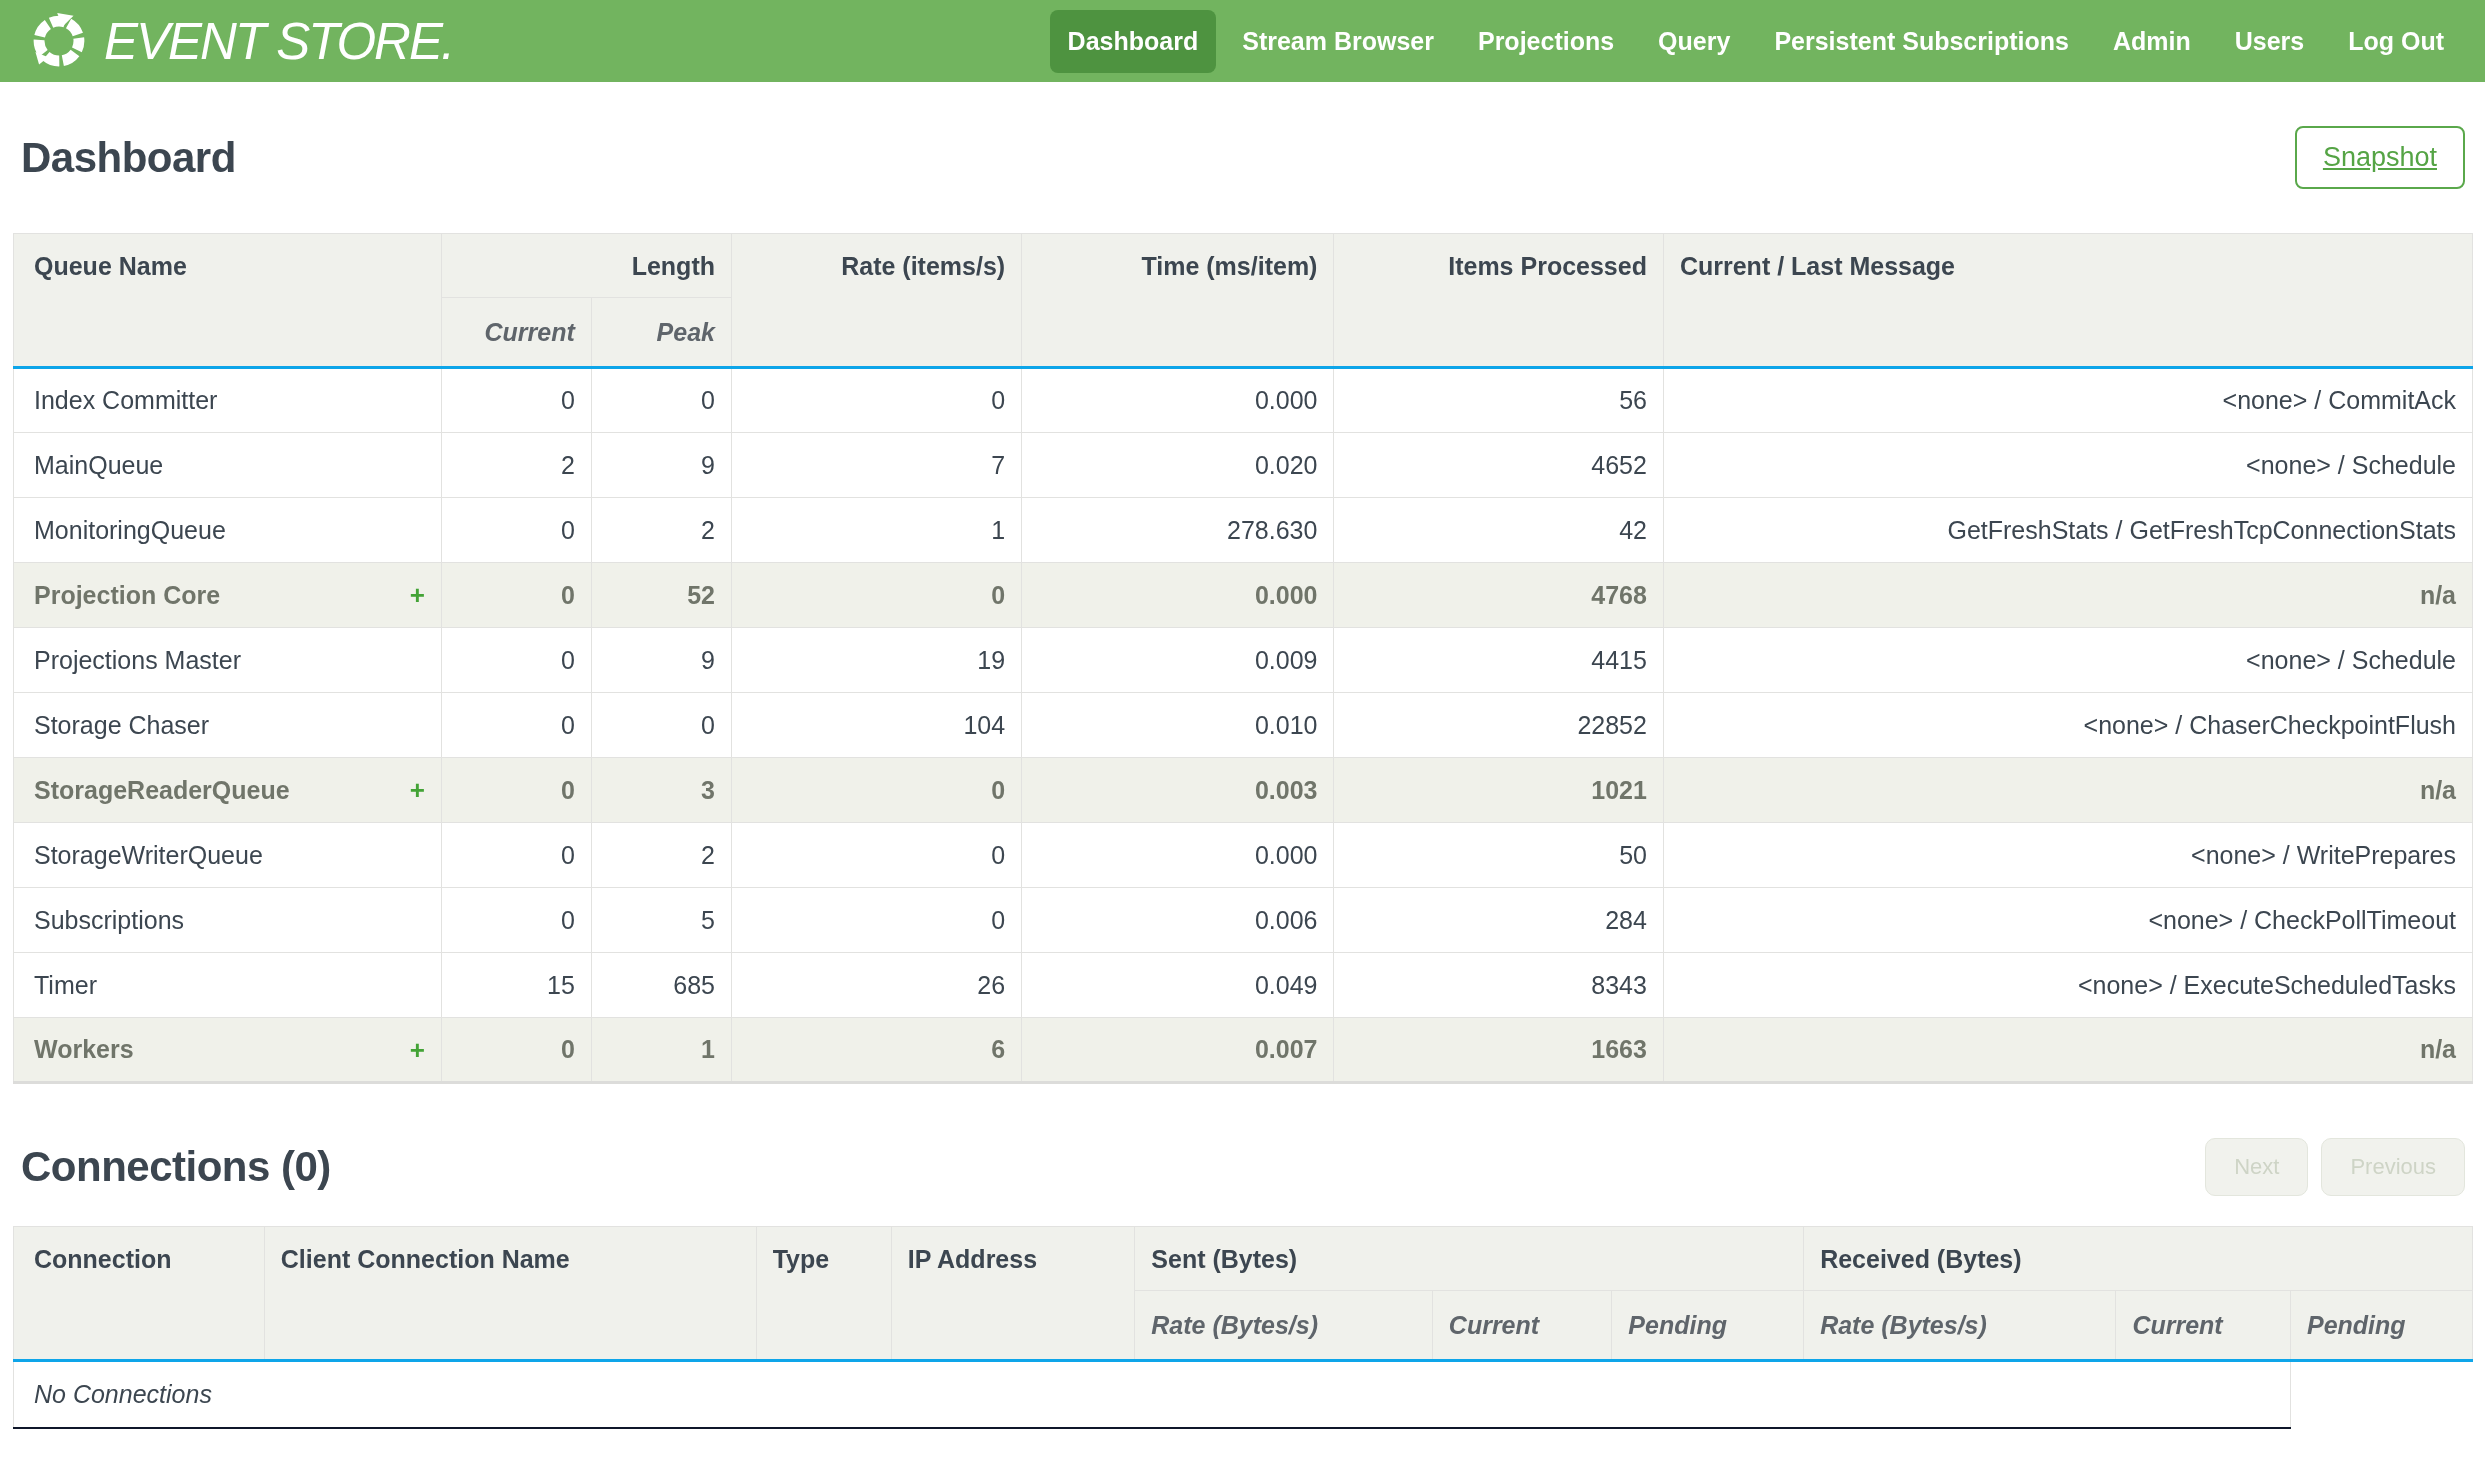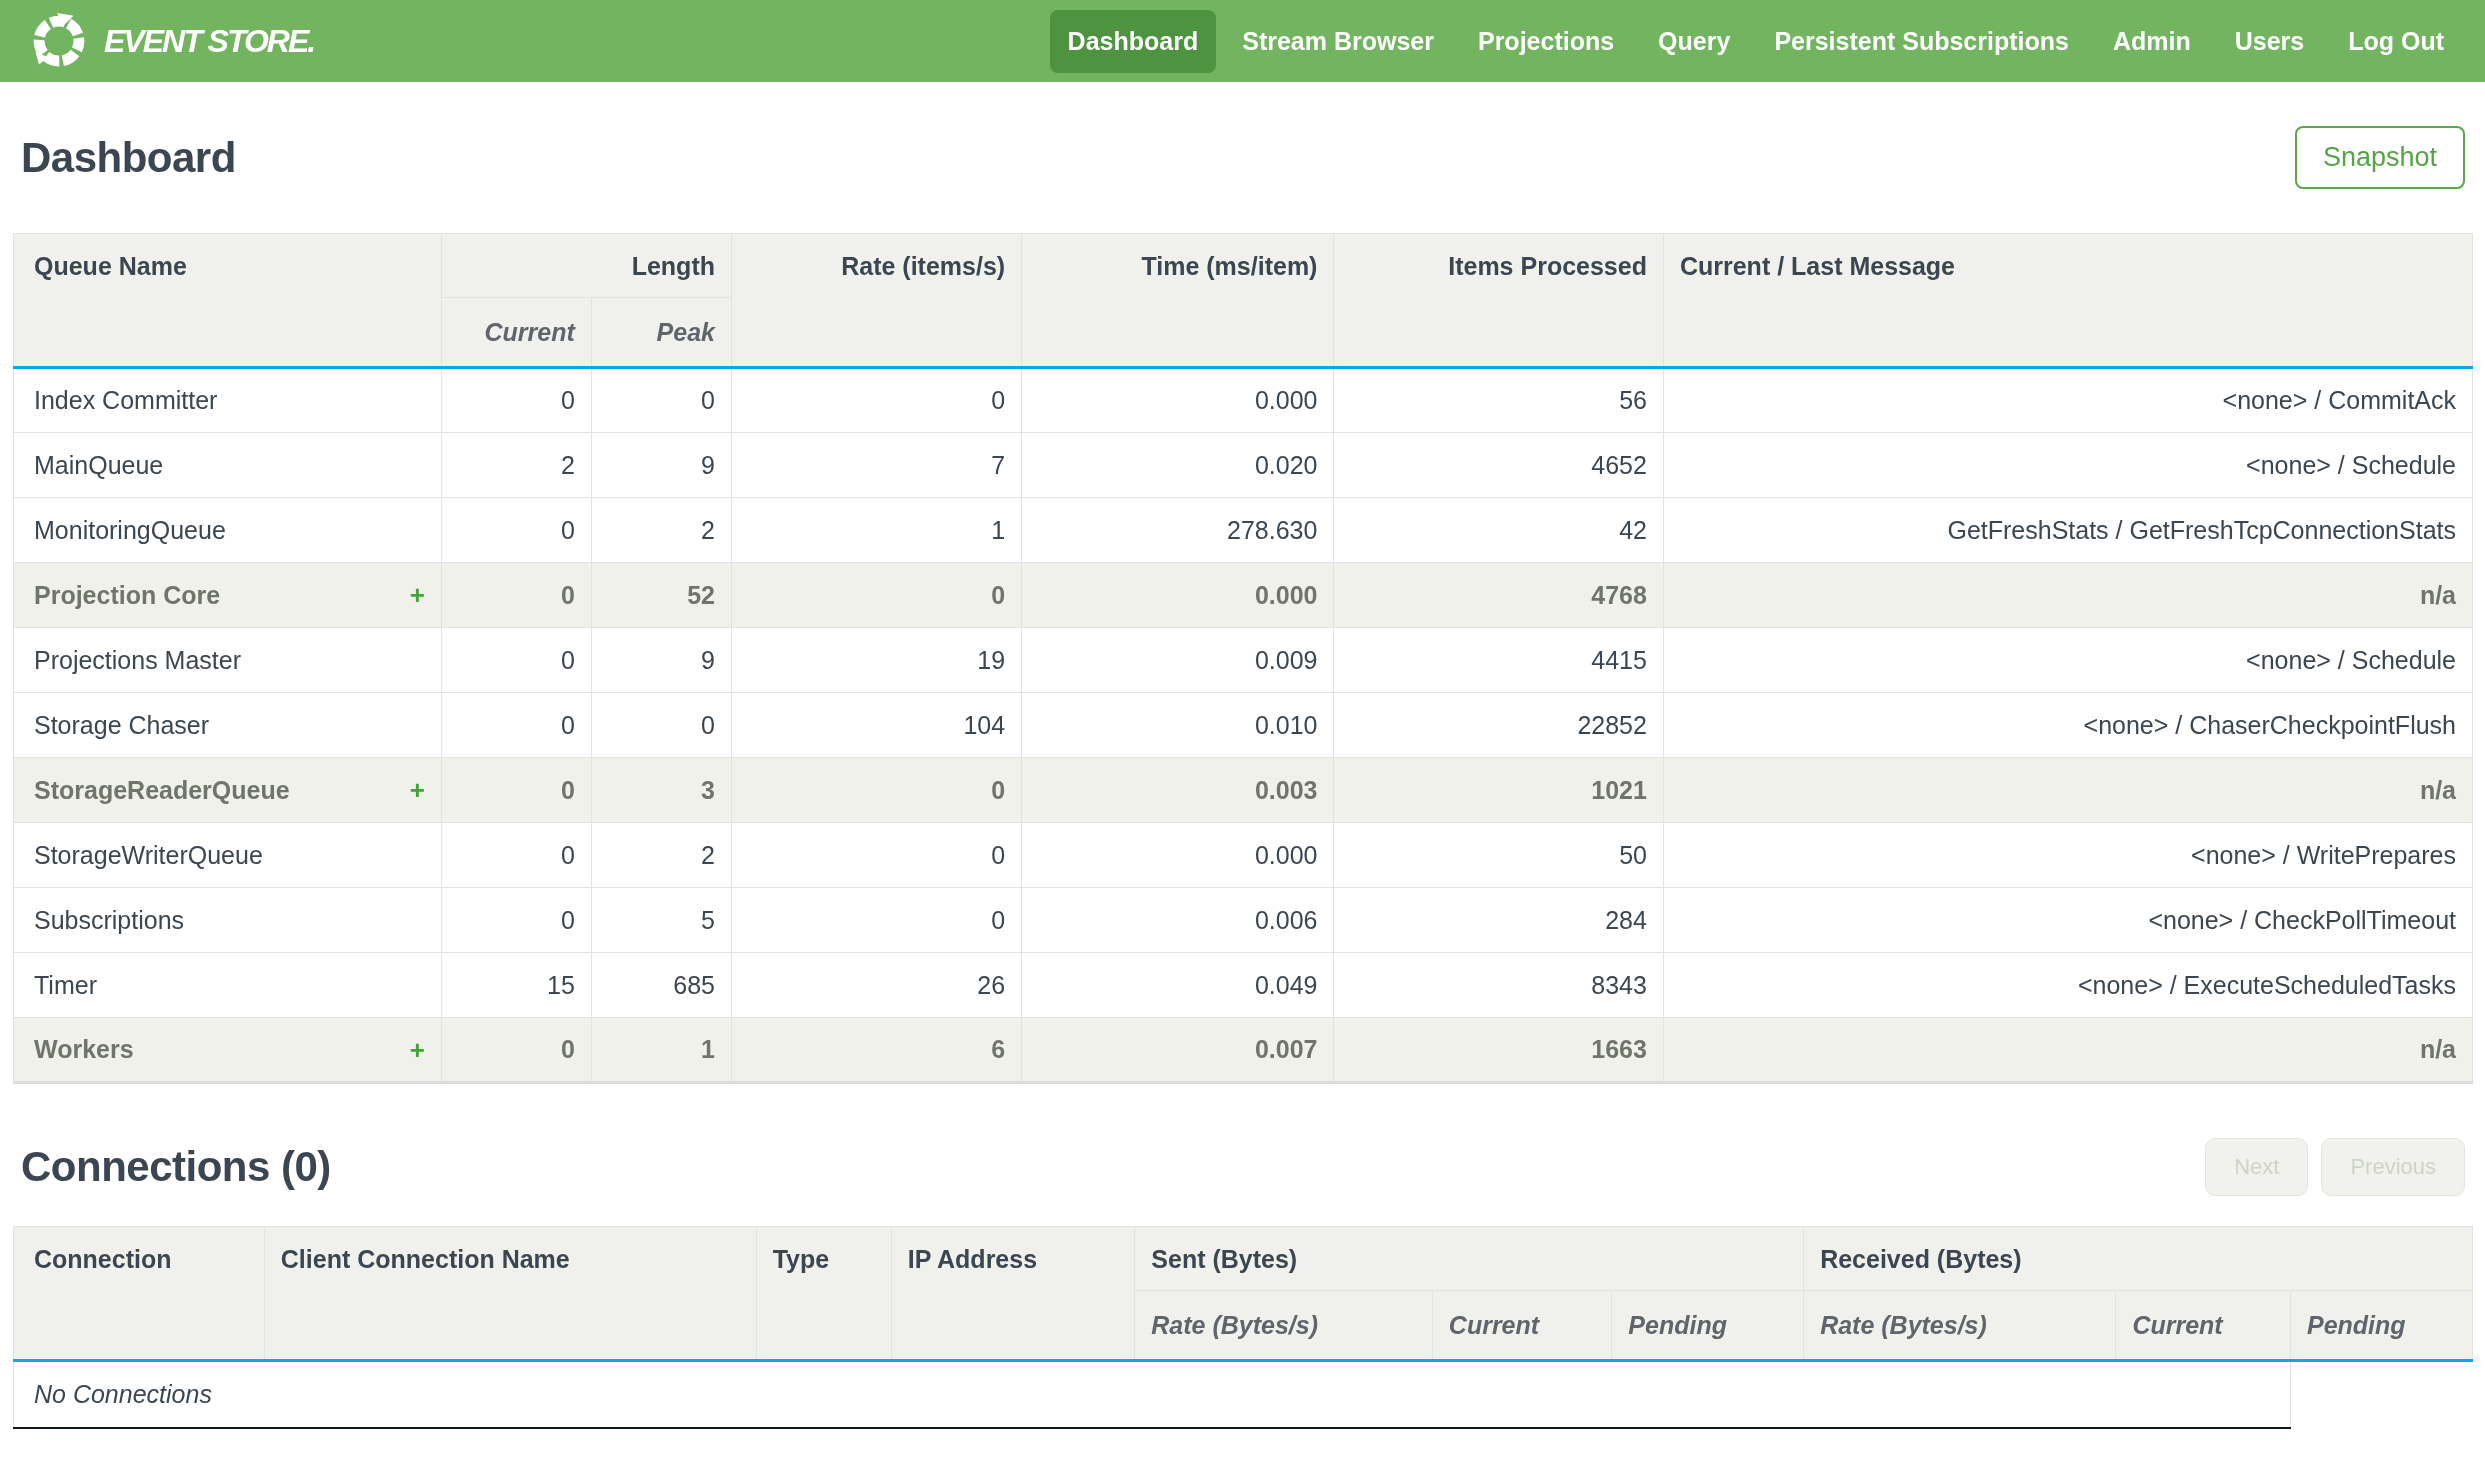--- a/index.html
+++ b/index.html
@@ -17,22 +17,22 @@
     height:82px;
     background:#72b45f;
     display:flex;
     align-items:center;
     padding:0 24px 0 30px;
   }
   .logo { display:flex; align-items:center; gap:16px; cursor:pointer; }
   .logo-mark { width:58px; height:58px; display:block; }
   .logo-text {
     color:#ffffff;
-    font-size:32px;
-    font-weight:bold;
+    font-size:51px;
+    font-weight:normal;
     font-style:italic;
     letter-spacing:-2px;
     white-space:nowrap;
   }
   .nav-items {
     margin-left:auto;
     display:flex;
     align-items:center;
     gap:8px;
   }
@@ -64,20 +64,21 @@
   }
   .snapshot-btn {
     background:#ffffff;
     color:#55a445;
     border:2px solid #5aa84b;
     border-radius:8px;
     font-size:27px;
     font-family:"Liberation Sans", sans-serif;
     padding:14px 26px;
     cursor:pointer;
+    text-decoration:underline;
   }
   .pager { display:flex; gap:13px; }
   .pager-btn {
     background:#f1f2ed;
     color:#ced4c6;
     border:1px solid #e3e6dd;
     border-radius:10px;
     font-size:22px;
     font-family:"Liberation Sans", sans-serif;
     padding:15px 28px;

